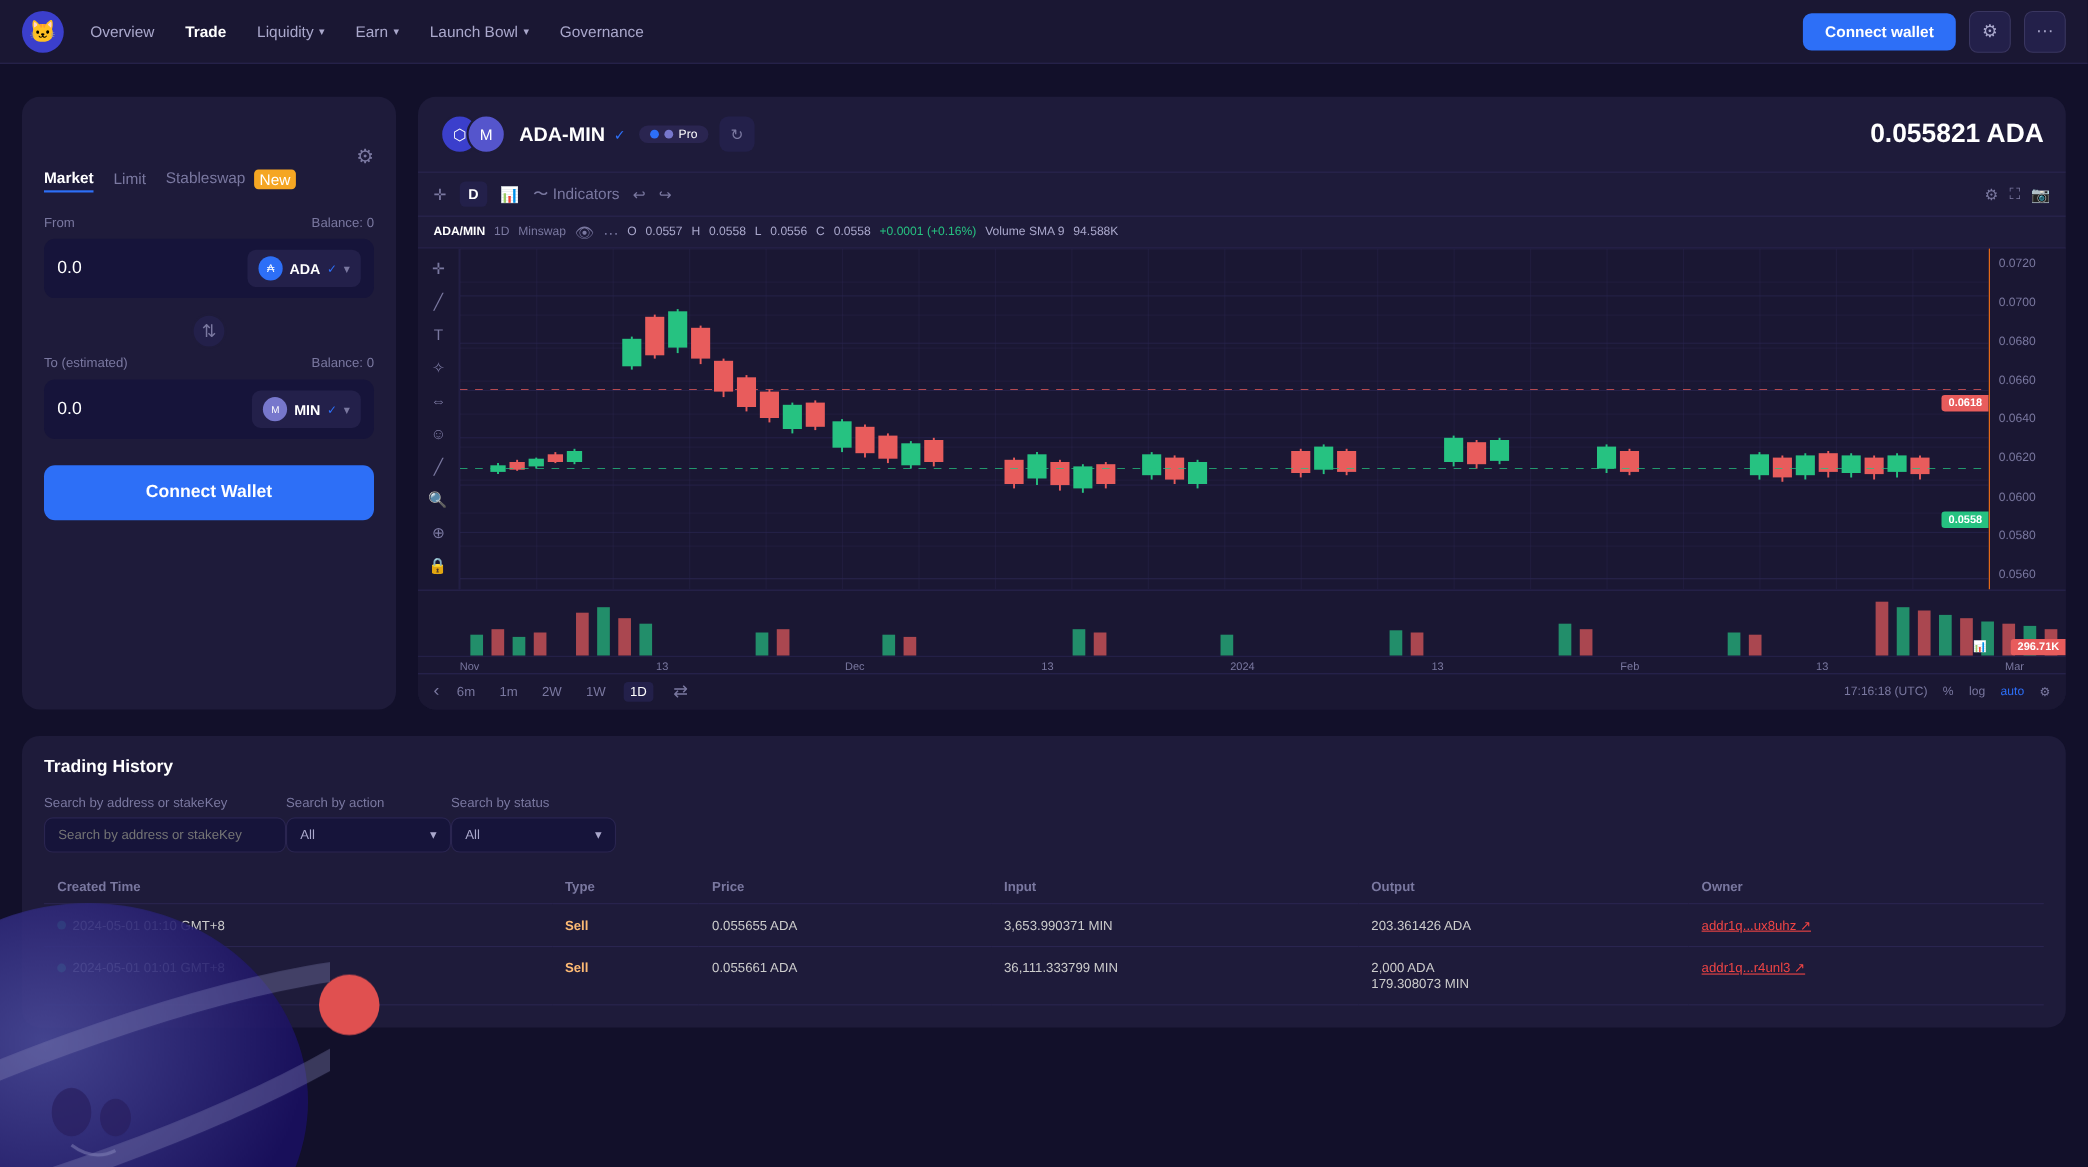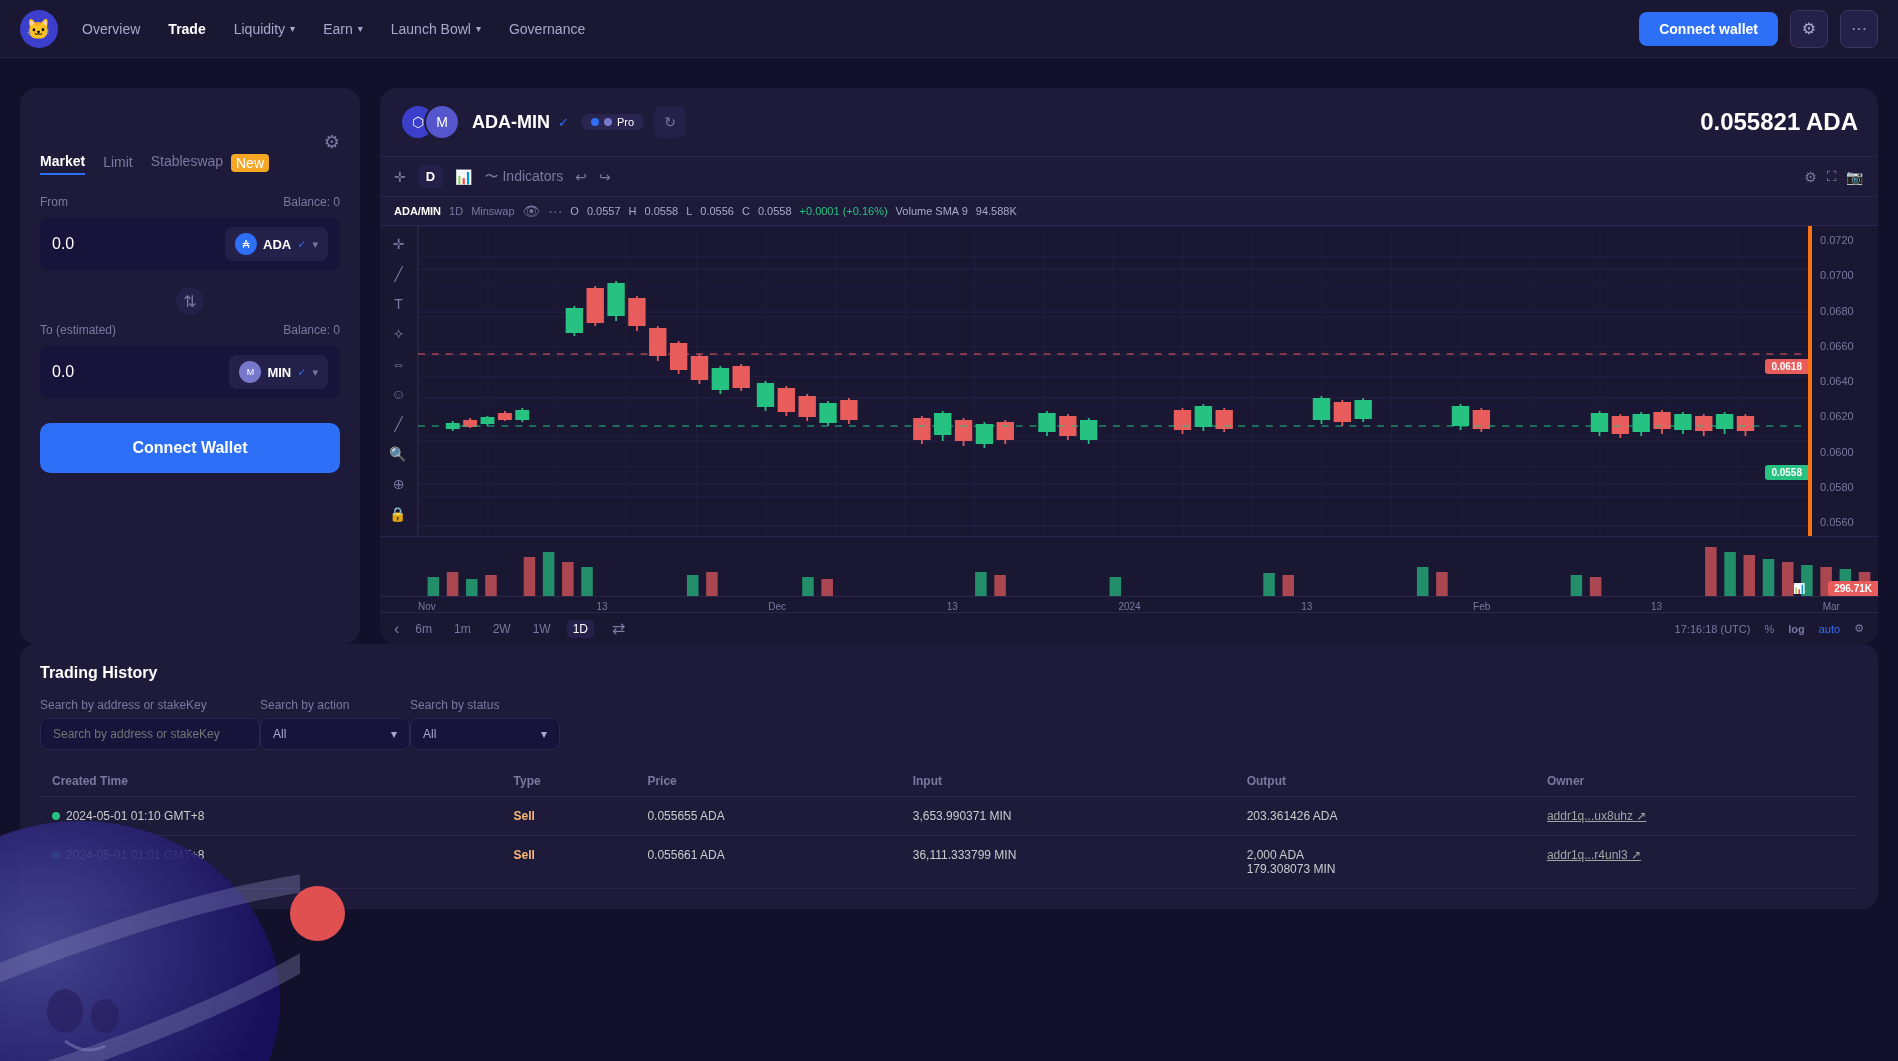--- a/index.html
+++ b/index.html
@@ -292,21 +292,21 @@
     .chart-left-tool { color: #7a78a0; cursor: pointer; font-size: 14px; }
     .chart-canvas-area {
       flex: 1;
       position: relative;
       background: #1a1733;
       overflow: hidden;
     }
     .chart-price-axis {
       width: 70px;
       background: #1a1733;
-      border-left: 4px solid #f97316;
+      border-left: 1px solid #f97316;
       display: flex;
       flex-direction: column;
       justify-content: space-between;
       padding: 8px 8px;
       font-size: 11px;
       color: #7a78a0;
       position: relative;
     }
 
     
@@ -338,21 +338,21 @@
       cursor: pointer;
       padding: 2px 6px;
       border-radius: 4px;
     }
     .timeframe-btn.active { background: #23204a; color: #fff; }
 
     
     .trading-history {
       background: #1e1b3a;
       border-radius: 16px;
-      margin: 0 20px 0 20px;
+      margin: 24px 20px 0 20px;
       padding: 20px;
     }
     .trading-history h3 {
       font-size: 16px;
       font-weight: 700;
       margin-bottom: 16px;
     }
     .history-filters {
       display: flex;
       margin-bottom: 16px;
@@ -395,21 +395,21 @@
     .history-table td {
       font-size: 12px;
       color: #ccc;
       padding: 12px 12px;
       border-bottom: 1px solid #2a2550;
       vertical-align: top;
     }
     .created-time { display: flex; align-items: center; gap: 6px; }
     .dot-green { width: 8px; height: 8px; border-radius: 50%; background: #26c281; flex-shrink: 0; }
     .sell-badge { color: #fdba74; font-weight: 700; }
-    .owner-link { color: #a3a3a3; cursor: pointer; text-decoration: underline; }
+    .owner-link { color: #ef4444; cursor: pointer; text-decoration: underline; }
 
     
     .bg-planet {
       position: fixed;
       bottom: -60px;
       left: -80px;
       width: 380px;
       height: 380px;
       z-index: 0;
     }
@@ -827,21 +827,21 @@
       <span style="color:#7a78a0;">‹</span>
       <span class="timeframe-btn">6m</span>
       <span class="timeframe-btn">1m</span>
       <span class="timeframe-btn">2W</span>
       <span class="timeframe-btn">1W</span>
       <span class="timeframe-btn active">1D</span>
       <span style="color:#7a78a0; margin-left:8px;">⇄</span>
       <div style="margin-left:auto; display:flex; gap:14px; align-items:center; font-size:11px; color:#7a78a0;">
         <span>17:16:18 (UTC)</span>
         <span>%</span>
-        <span style="cursor:pointer;font-weight:bold;">log</span>
+        <span style="cursor:pointer;">log</span>
         <span style="cursor:pointer; color:#2d6ff7;">auto</span>
         <span style="cursor:pointer;">⚙</span>
       </div>
     </div>
   </div>
 </div>
 
 <div class="trading-history">
   <h3>Trading History</h3>
 

